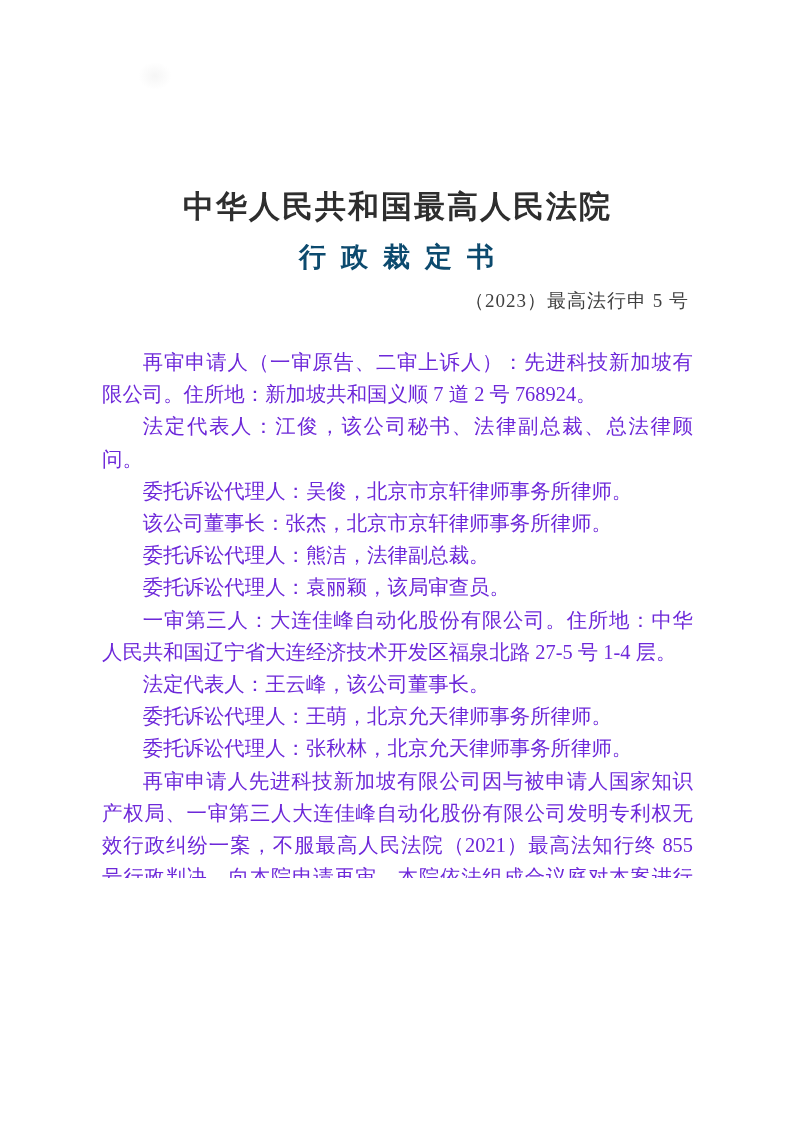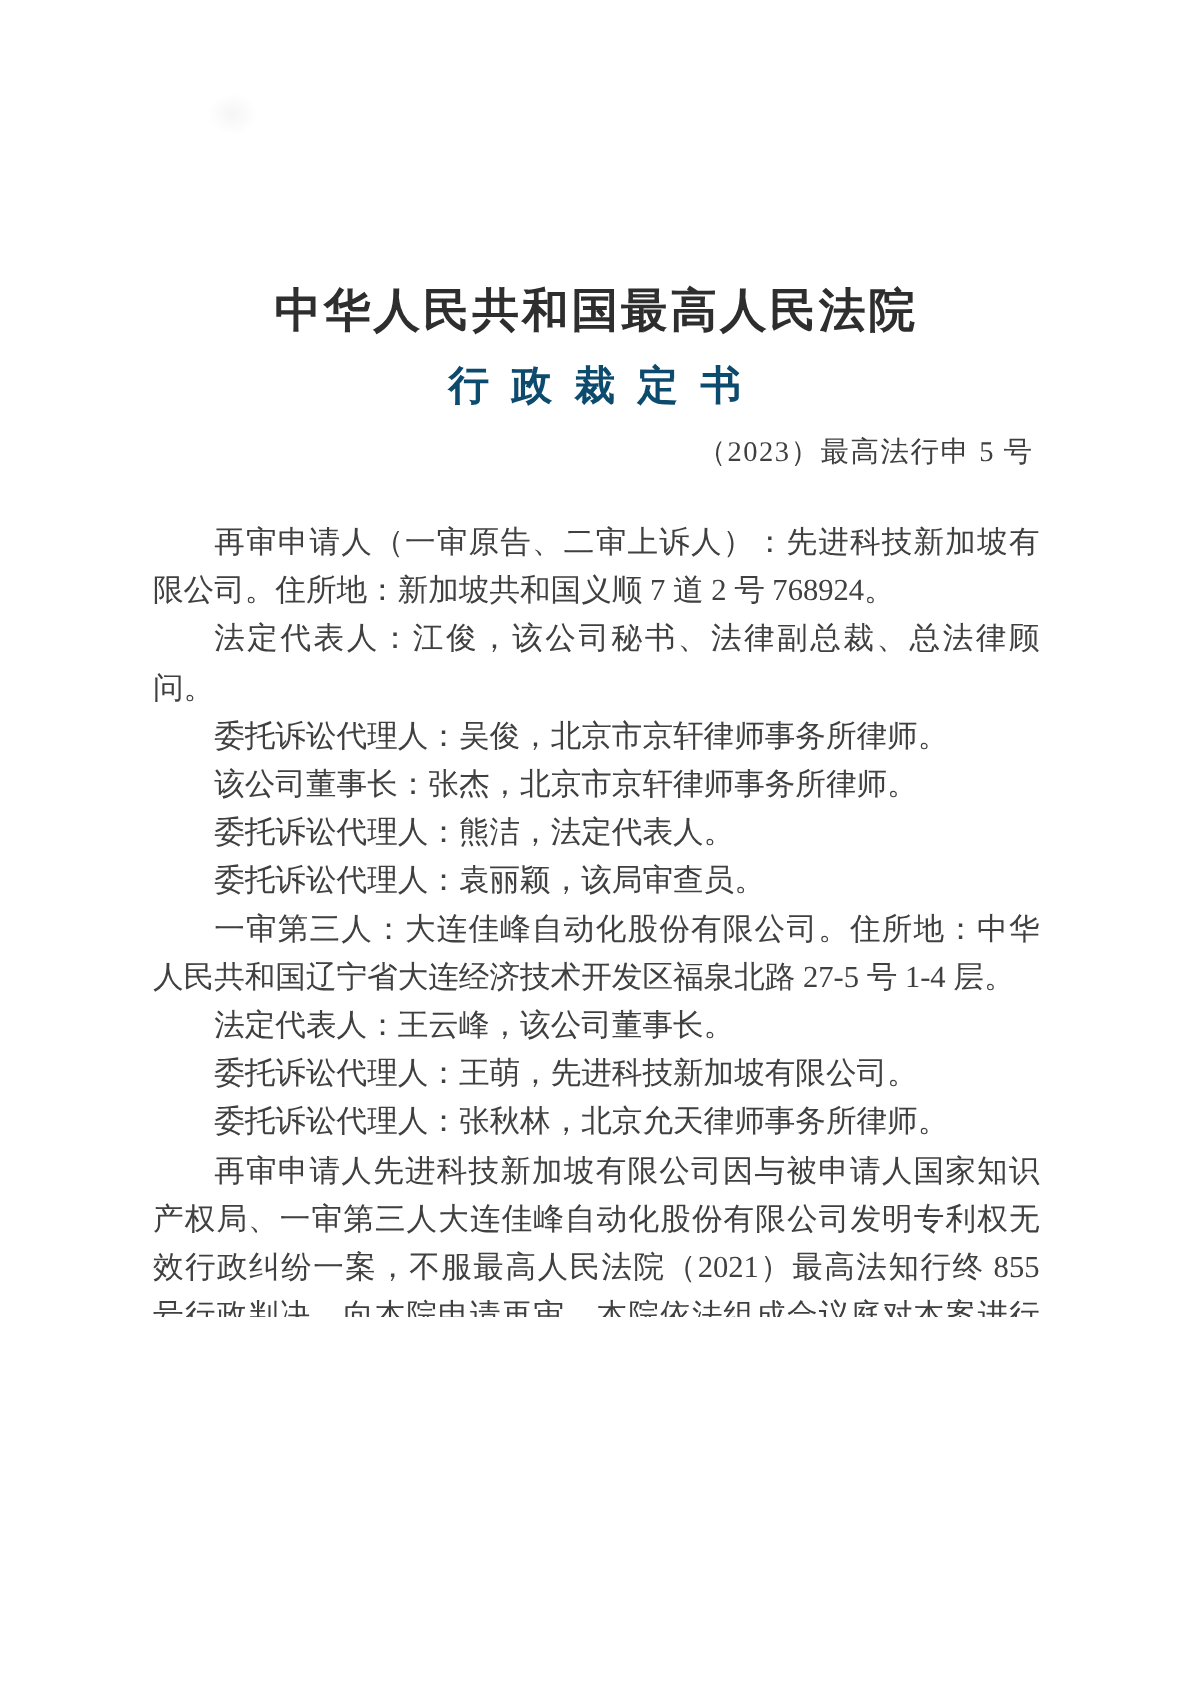--- a/index.html
+++ b/index.html
@@ -61,21 +61,21 @@
     text-align: right;
   }
   .doc-body {
     position: absolute;
     top: 346px;
     left: 102px;
     width: 591px;
     font-size: 20.4px;
     line-height: 32.2px;
     text-align: justify;
-    color: #404040;
+    color: #6d28d9;
   }
   .doc-body p {
     margin: 0;
     text-indent: 2em;
   }
   .page-mark {
     position: absolute;
     left: 664px;
     top: 988px;
     font-size: 14px;
@@ -119,25 +119,25 @@
 
   <h2 class="doc-type">行政裁定书</h2>
 
   <div class="case-number">（2023）最高法行申 5 号</div>
 
   <main class="doc-body">
     <p>再审申请人（一审原告、二审上诉人）：先进科技新加坡有限公司。住所地：新加坡共和国义顺 7 道 2 号 768924。</p>
     <p>法定代表人：江俊，该公司秘书、法律副总裁、总法律顾问。</p>
     <p>委托诉讼代理人：吴俊，北京市京轩律师事务所律师。</p>
     <p>该公司董事长：张杰，北京市京轩律师事务所律师。</p>
-    <p>委托诉讼代理人：熊洁，法定代表人。</p>
+    <p>委托诉讼代理人：熊洁，法律副总裁。</p>
     <p>委托诉讼代理人：袁丽颖，该局审查员。</p>
     <p>一审第三人：大连佳峰自动化股份有限公司。住所地：中华人民共和国辽宁省大连经济技术开发区福泉北路 27-5 号 1-4 层。</p>
     <p>法定代表人：王云峰，该公司董事长。</p>
-    <p>委托诉讼代理人：王萌，先进科技新加坡有限公司。</p>
+    <p>委托诉讼代理人：王萌，北京允天律师事务所律师。</p>
     <p>委托诉讼代理人：张秋林，北京允天律师事务所律师。</p>
     <p>再审申请人先进科技新加坡有限公司因与被申请人国家知识产权局、一审第三人大连佳峰自动化股份有限公司发明专利权无效行政纠纷一案，不服最高人民法院（2021）最高法知行终 855 号行政判决，向本院申请再审。本院依法组成合议庭对本案进行了审查，现已审查终结。</p>
   </main>
 
   <div class="page-mark">└ı┘</div>
 
   <footer class="footer-watermark">
     <span class="company-logo">
       <svg width="42" height="34" viewBox="0 0 42 34" xmlns="http://www.w3.org/2000/svg">
         <circle cx="25" cy="17" r="11.5" fill="none" stroke="#d6d6d6" stroke-width="2.5"></circle>

